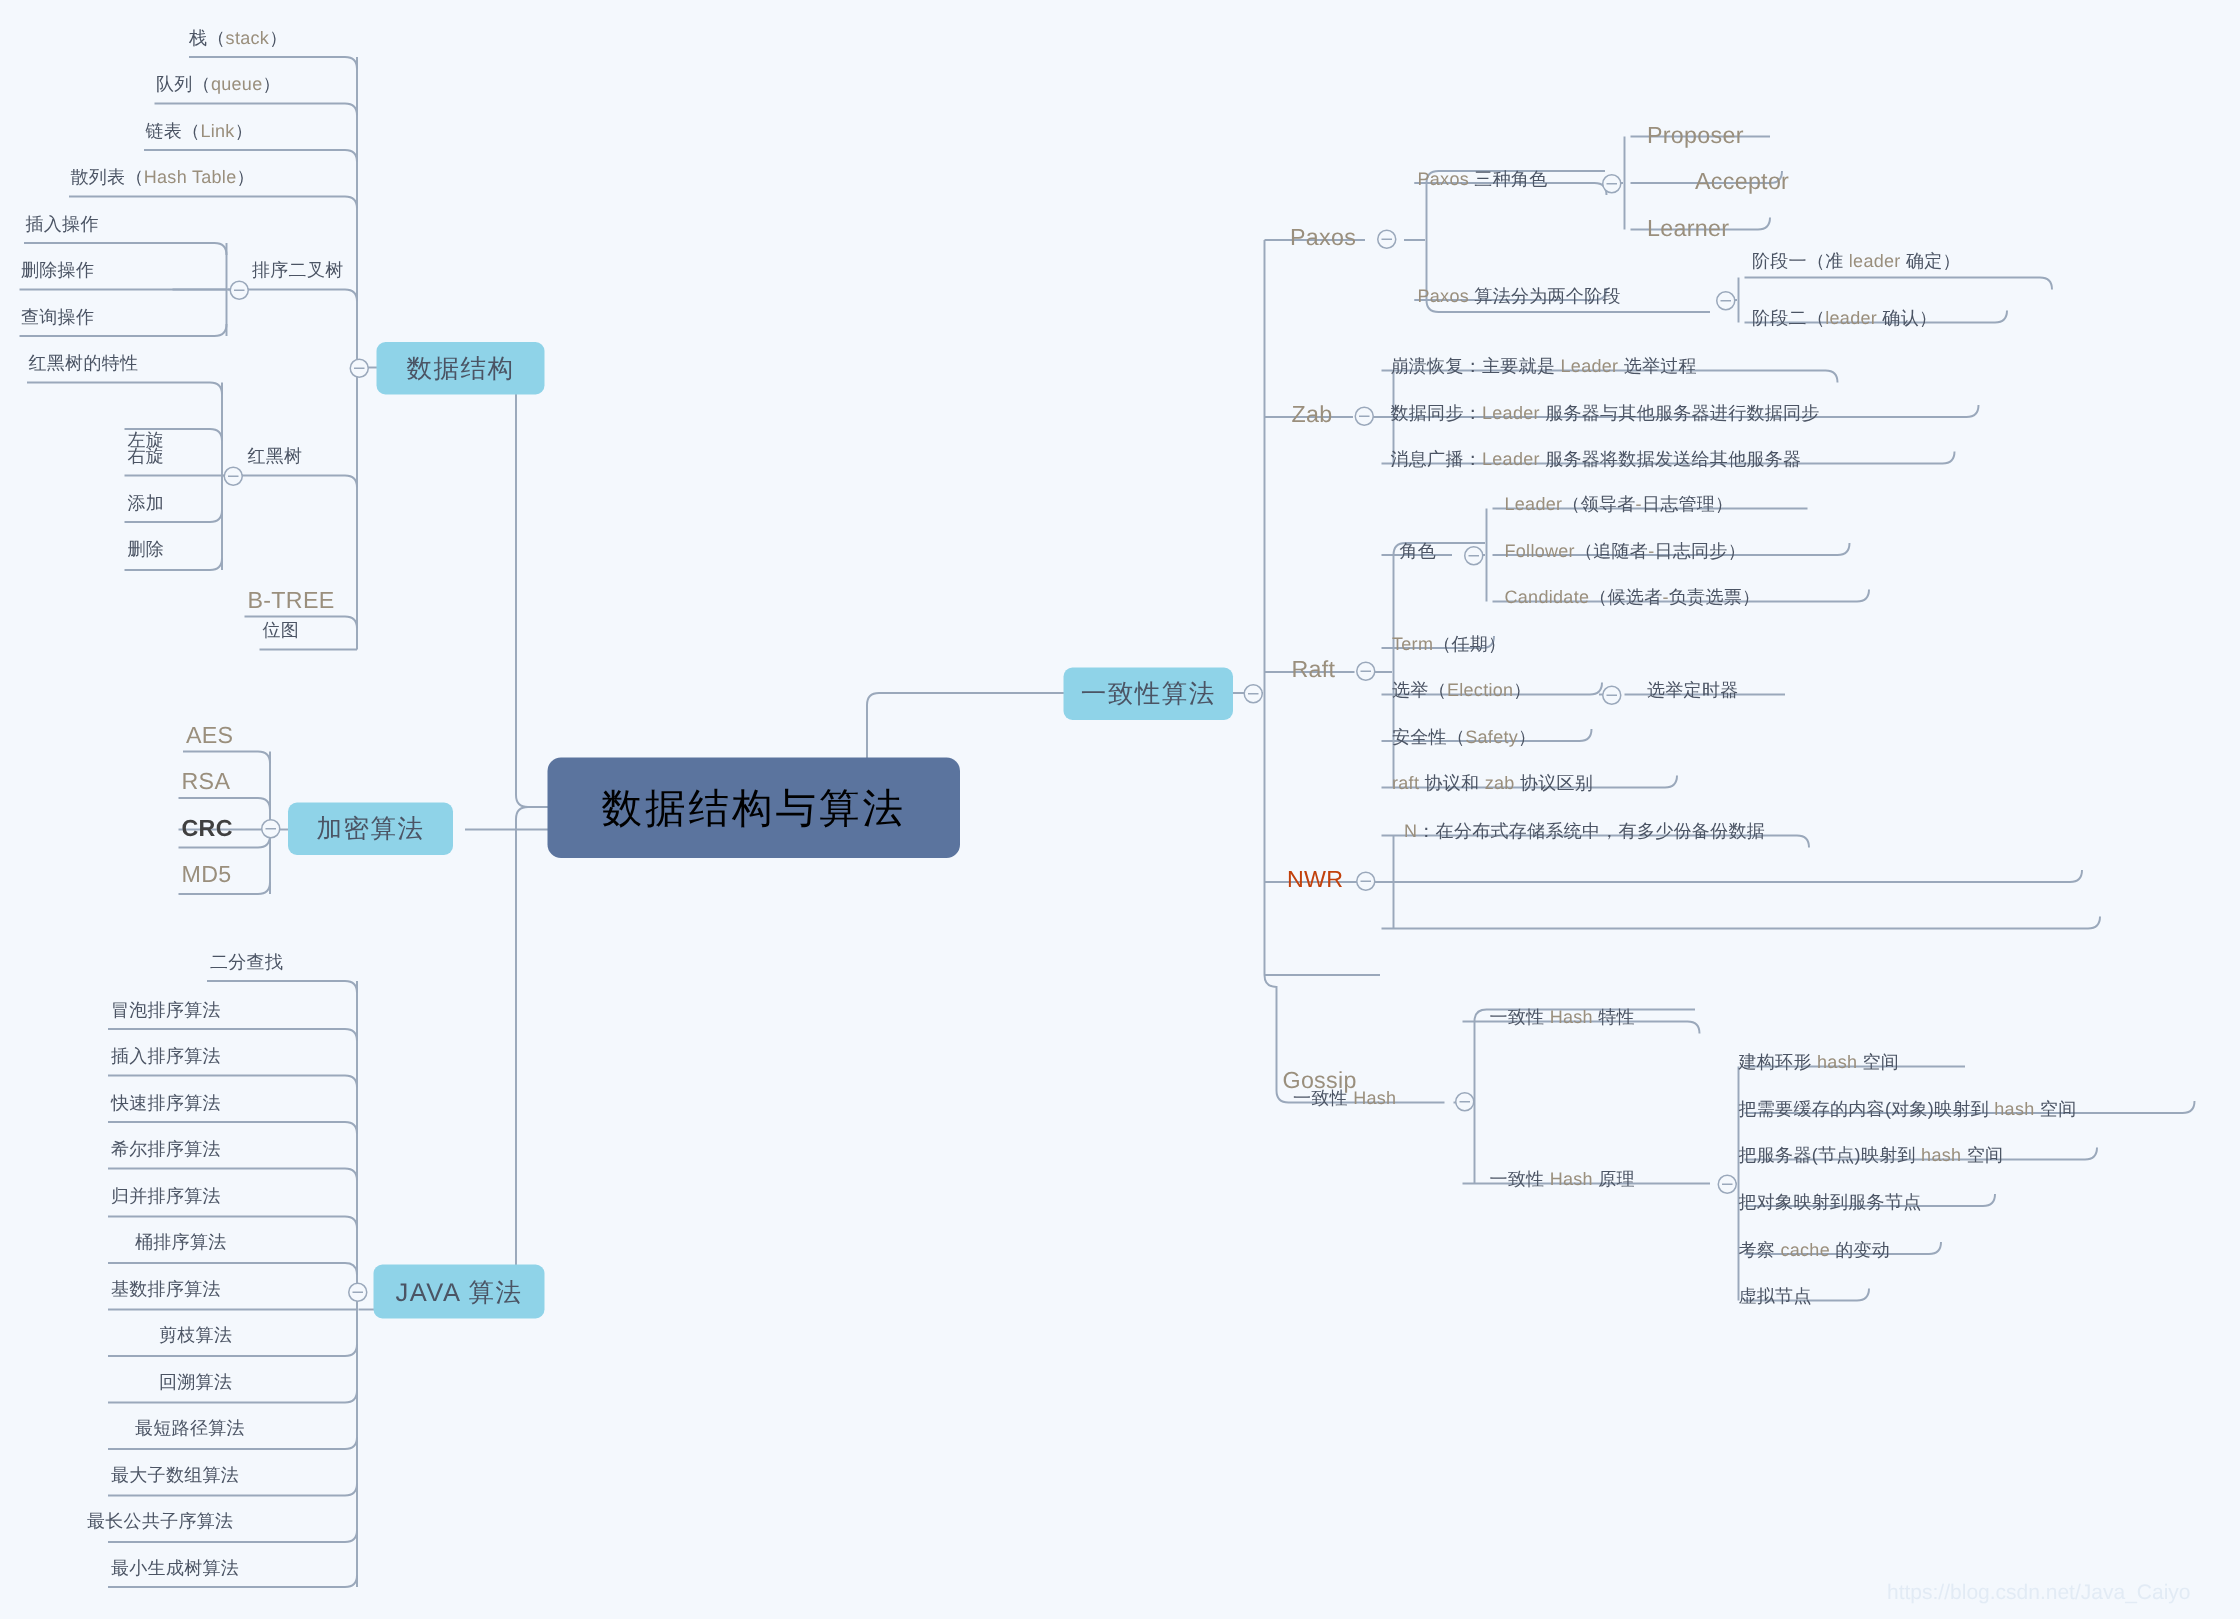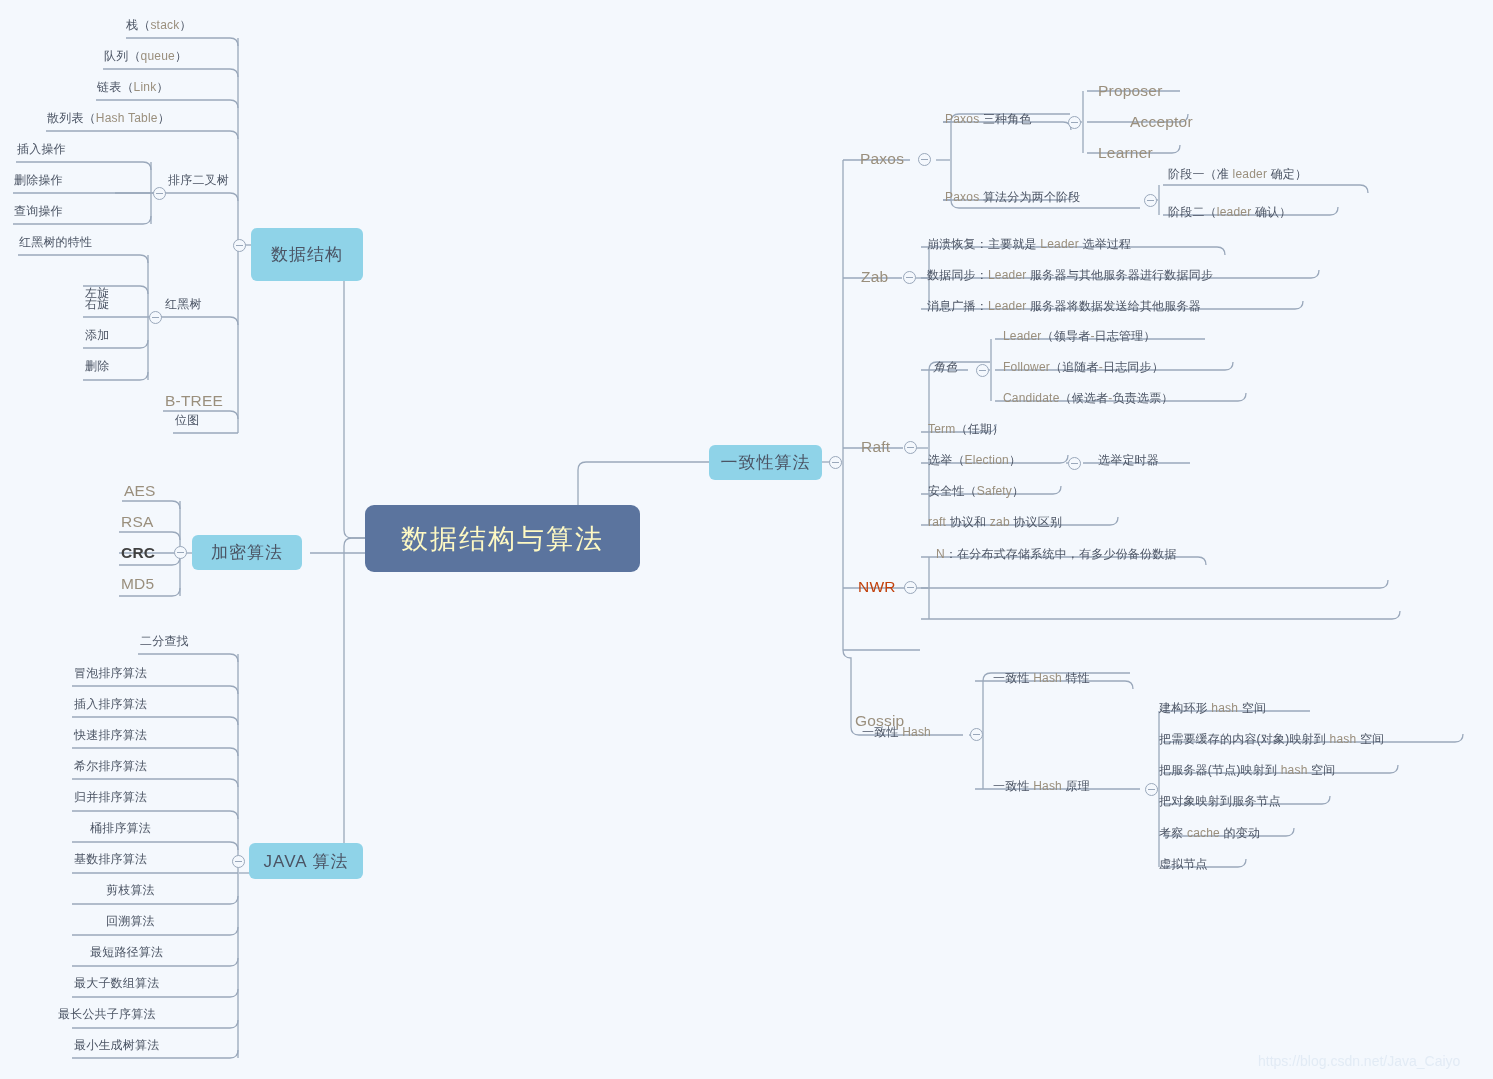--- a/index.html
+++ b/index.html
@@ -22,21 +22,21 @@
     line-height:1;
     letter-spacing:.2px;
   }
   .node .lat{color:#9a8f7d;}
   .node.cjk{font-size:12px;}
 
   
   .root{
     position:absolute;
     background:#5b749e;
-    color:#fef9c3;
+    color:#000000;
     border-radius:9px;
     font-size:27px;
     display:flex;align-items:center;justify-content:center;
     letter-spacing:2px;
   }
   
   .l1{
     position:absolute;
     background:#8fd3e8;
     color:#4b5464;
@@ -211,21 +211,21 @@
       <path d="M1163,804 H1322 Q1330,804 1330,796"></path>
       <path d="M1163,836 H1286 Q1294,836 1294,828"></path>
       <path d="M1163,867 H1238 Q1246,867 1246,859"></path>
     </g>
   </svg>
 
   <div class="root" style="left:365px;top:505px;width:275px;height:67px;">
     <span>数据结构与算法</span>
   </div>
 
-  <div class="l1" style="left:251px;top:228px;width:112px;height:53px;">
+  <div class="l1" style="left:251px;top:228px;width:112px;height:35px;">
     <span>数据结构</span>
   </div>
   <div class="toggle" style="left:233px;top:239px;"></div>
 
   <div class="l1" style="left:192px;top:535px;width:110px;height:35px;">
     <span>加密算法</span>
   </div>
   <div class="toggle" style="left:174px;top:546px;"></div>
 
   <div class="l1" style="left:249px;top:843px;width:114px;height:36px;">
@@ -294,21 +294,21 @@
   <div class="node cjk" style="left:1168px;top:206px;">阶段二（<span class="lat">leader</span> 确认）</div>
 
   <div class="node" style="left:861px;top:269px;color:#9a8f7d;">Zab</div>
   <div class="toggle" style="left:903px;top:271px;"></div>
   <div class="node cjk" style="left:927px;top:238px;">崩溃恢复：主要就是 <span class="lat">Leader</span> 选举过程</div>
   <div class="node cjk" style="left:927px;top:269px;">数据同步：<span class="lat">Leader</span> 服务器与其他服务器进行数据同步</div>
   <div class="node cjk" style="left:927px;top:300px;">消息广播：<span class="lat">Leader</span> 服务器将数据发送给其他服务器</div>
 
   <div class="node" style="left:861px;top:439px;color:#9a8f7d;">Raft</div>
   <div class="toggle" style="left:904px;top:441px;"></div>
-  <div class="node cjk" style="left:933px;top:361px;font-style:italic;">角色</div>
+  <div class="node cjk" style="left:933px;top:361px;">角色</div>
   <div class="toggle" style="left:976px;top:364px;"></div>
   <div class="node cjk" style="left:1003px;top:330px;"><span class="lat">Leader</span>（领导者<span class="lat">-</span>日志管理）</div>
   <div class="node cjk" style="left:1003px;top:361px;"><span class="lat">Follower</span>（追随者<span class="lat">-</span>日志同步）</div>
   <div class="node cjk" style="left:1003px;top:392px;"><span class="lat">Candidate</span>（候选者<span class="lat">-</span>负责选票）</div>
   <div class="node cjk" style="left:928px;top:423px;"><span class="lat">Term</span>（任期）</div>
   <div class="node cjk" style="left:928px;top:454px;">选举（<span class="lat">Election</span>）</div>
   <div class="toggle" style="left:1068px;top:457px;"></div>
   <div class="node cjk" style="left:1098px;top:454px;">选举定时器</div>
   <div class="node cjk" style="left:928px;top:485px;">安全性（<span class="lat">Safety</span>）</div>
   <div class="node cjk" style="left:928px;top:516px;"><span class="lat">raft</span> 协议和 <span class="lat">zab</span> 协议区别</div>

